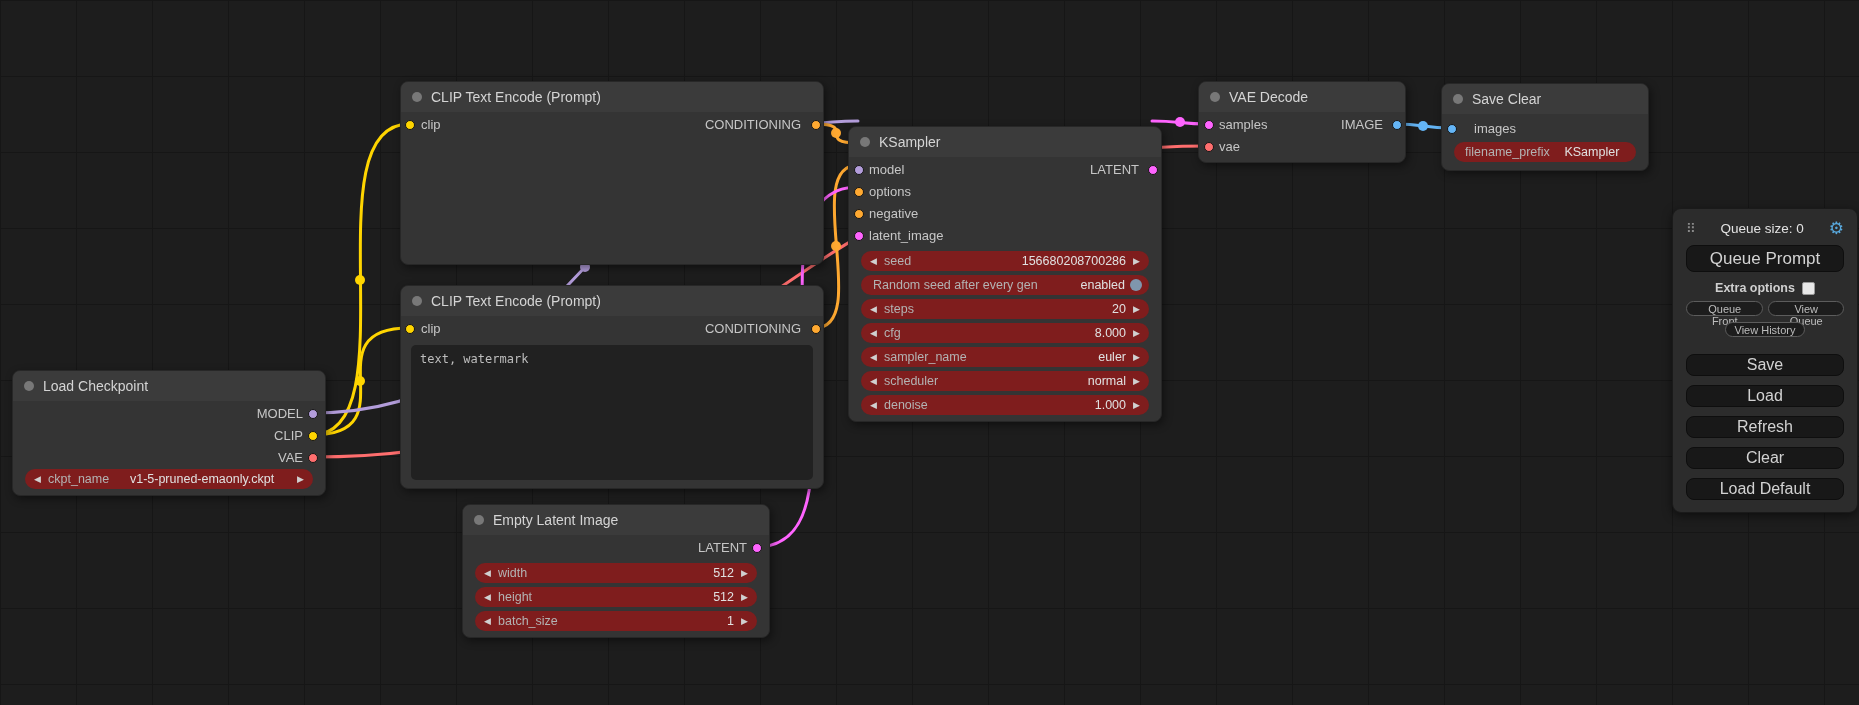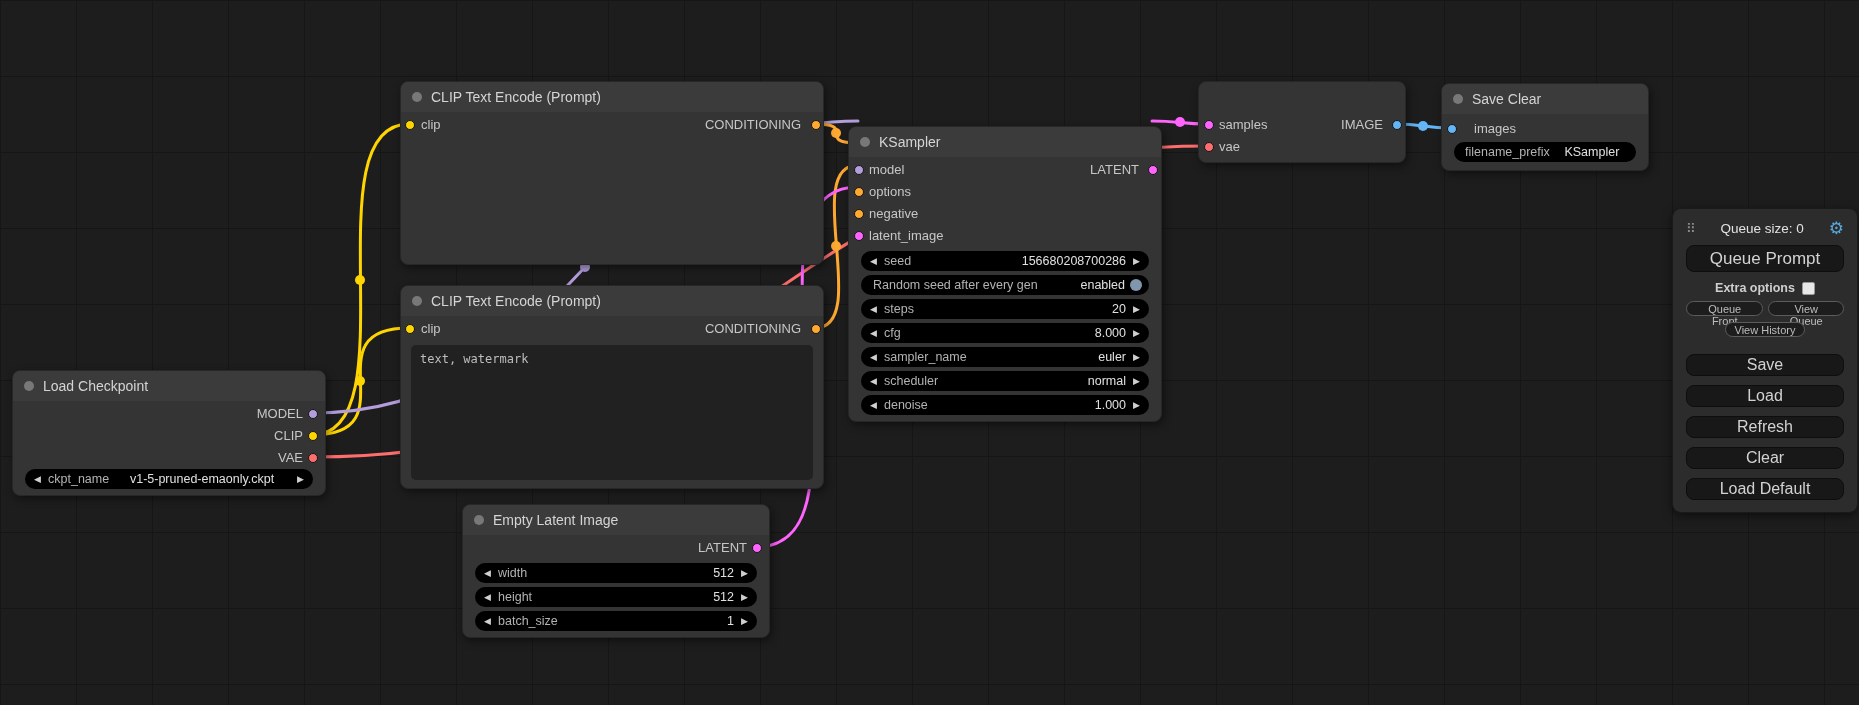--- a/index.html
+++ b/index.html
@@ -41,21 +41,21 @@
     display:flex; justify-content:space-between;
     padding:0 22px 0 20px; white-space:nowrap;
   }
   .srow .lab-out { margin-left:auto; }
   .sdot {
     position:absolute; width:10px; height:10px; border-radius:50%;
     border:1px solid #161616; z-index:3;
   }
   .widget {
     position:absolute; left:12px; right:12px; height:20px;
-    background:#000000; border-radius:10px;
+    background:#7f1d1d; border-radius:10px;
     display:flex; align-items:center; gap:5px; padding:0 7px;
     font-size:12.5px; white-space:nowrap;
   }
   .warrow { font-family:"DejaVu Sans", sans-serif; font-size:9px; color:#d0d0d0; width:11px; text-align:center; flex:0 0 auto; }
   .wlabel { color:#b3b3b3; flex:0 0 auto; }
   .wvalue { color:#e0e0e0; flex:1 1 auto; text-align:right; overflow:hidden; }
   .wvalue.center { text-align:center; }
   .toggle-dot { width:12px; height:12px; border-radius:50%; background:var(--c-toggle); flex:0 0 auto; }
   .prompt {
     position:absolute; left:10px; right:10px;
@@ -262,20 +262,24 @@
     </div>
     <div class="widget" style="top:268px;">
       <span class="warrow">◀</span>
       <span class="wlabel">denoise</span>
       <span class="wvalue">1.000</span>
       <span class="warrow">▶</span>
     </div>
   </div>
 
   <div class="node" style="left:1198px; top:81px; width:208px; height:82px;">
+    <div class="ntitle">
+      <span class="tdot"></span>
+      <span>VAE Decode</span>
+    </div>
     <div class="srow" style="top:32px;">
       <span>samples</span>
       <span class="lab-out">IMAGE</span>
     </div>
     <div class="srow" style="top:54px;">
       <span>vae</span>
     </div>
     <span class="sdot" style="left:5px; top:38px; background:var(--c-latent)"></span>
     <span class="sdot" style="left:5px; top:60px; background:var(--c-vae)"></span>
     <span class="sdot" style="left:193px; top:38px; background:var(--c-image)"></span>

